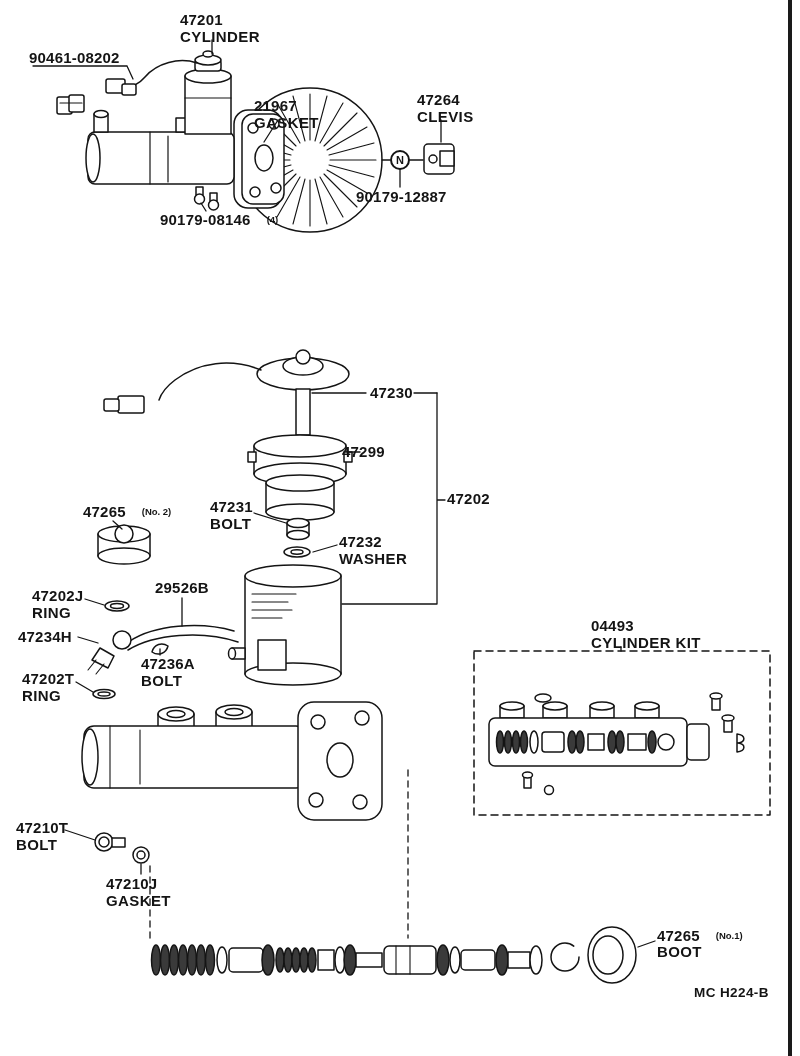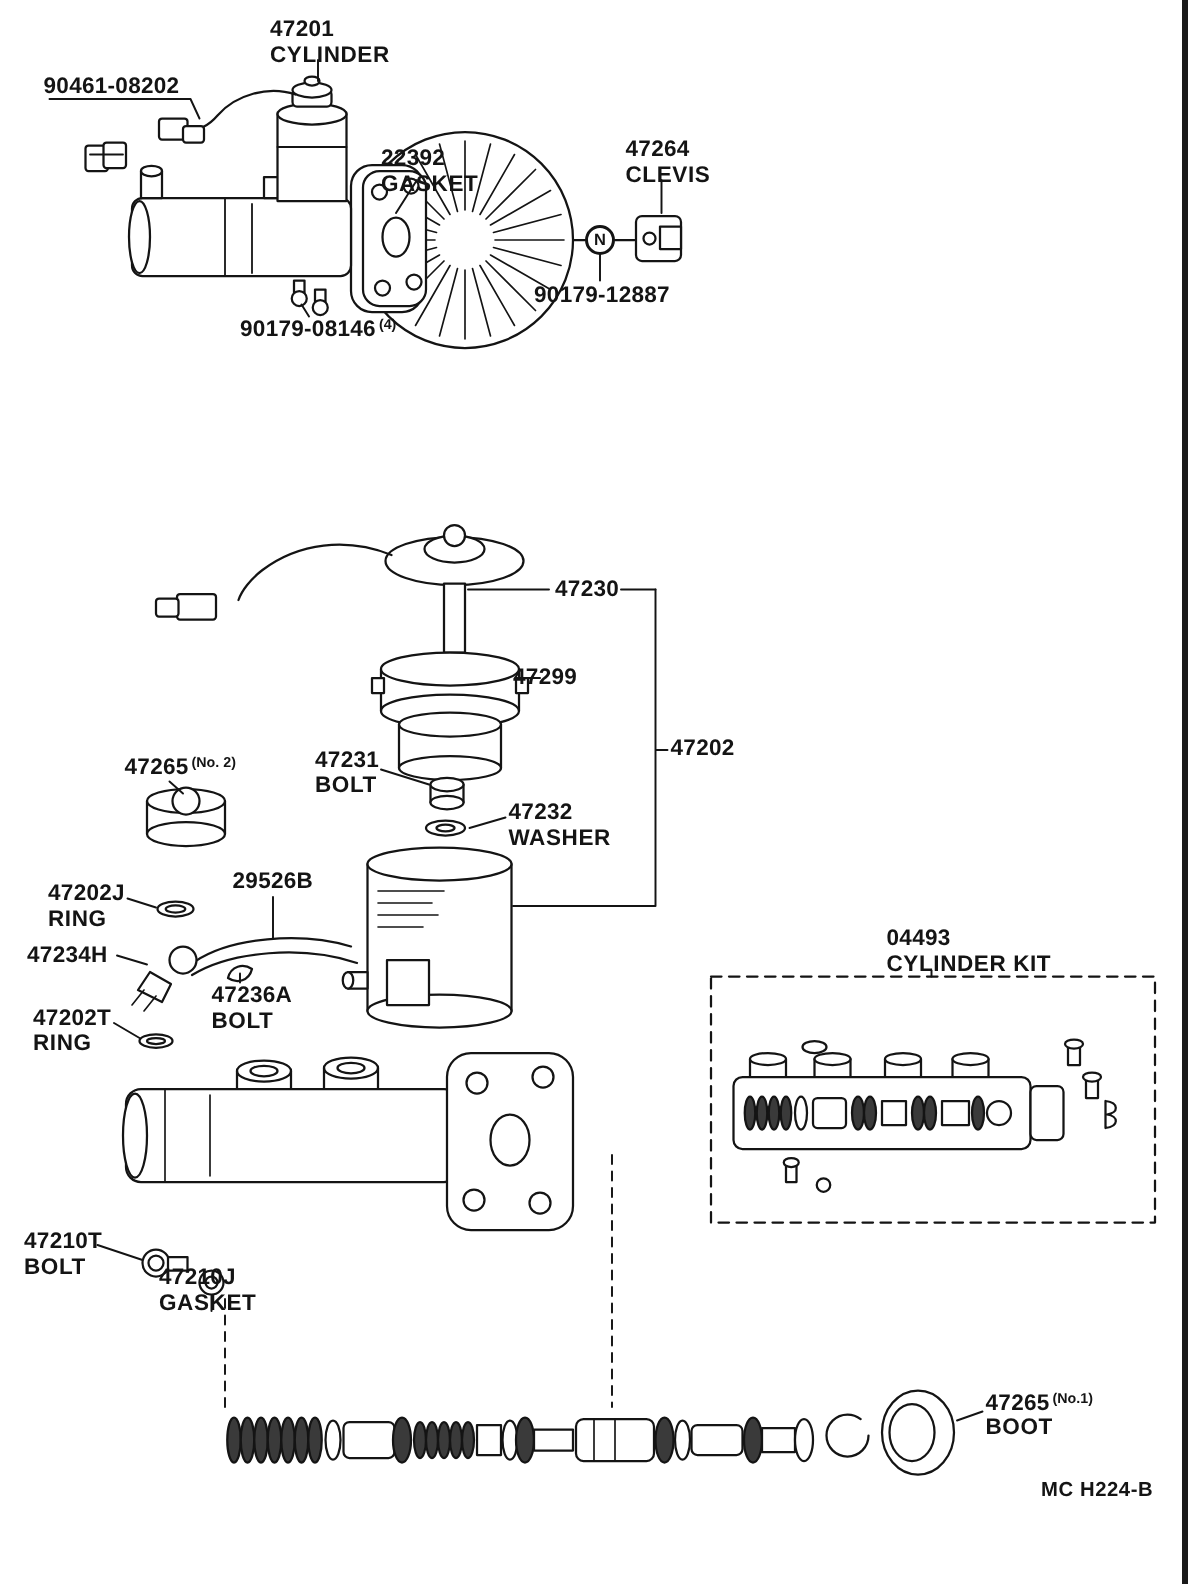--- a/index.html
+++ b/index.html
@@ -1,21 +1,21 @@
 <!DOCTYPE html>
 <html><head>
 <meta charset="utf-8">
 <style>
   html,body{margin:0;padding:0}
   .page{position:relative;width:800px;height:1056px;background:#ffffff;overflow:hidden;
         font-family:"Liberation Sans",sans-serif;color:#141414}
   .art{position:absolute;left:0;top:0}
   .lbl{position:absolute;font-weight:bold;white-space:nowrap;line-height:1.06}
   .c{text-align:left}
-  .row{display:flex;align-items:flex-start;gap:2px}
+  .row{display:flex;align-items:center;gap:16px}
   .pn{font-size:15px;letter-spacing:.2px}
   .pd{font-size:15px;display:block;letter-spacing:.4px}
   .sfx{font-size:9.5px}
   .marker{position:absolute;box-sizing:border-box;width:20px;height:20px;border:2px solid #141414;
           border-radius:50%;display:flex;align-items:center;justify-content:center;
           font-size:11px;font-weight:bold;background:#fff}
   .footer{position:absolute;font-size:13.5px;font-weight:bold;letter-spacing:.4px}
   .edge{position:absolute;background:#1a1a1a}
 </style>
 </head>
@@ -306,21 +306,21 @@
   <div class="lbl c" style="left:180px;top:12px;width:70px">
     <span class="pn">47201</span>
     <span class="pd">CYLINDER</span>
   </div>
 
   <div class="lbl" style="left:29px;top:50px">
     <span class="pn">90461-08202</span>
   </div>
 
   <div class="lbl c" style="left:254px;top:98px;width:62px">
-    <span class="pn">22392</span>
+    <span class="pn">21967</span>
     <span class="pd">GASKET</span>
   </div>
 
   <div class="lbl c" style="left:417px;top:92px;width:54px">
     <span class="pn">47264</span>
     <span class="pd">CLEVIS</span>
   </div>
 
   <div class="lbl" style="left:356px;top:189px">
     <span class="pn">90179-12887</span>
@@ -388,21 +388,21 @@
   <div class="lbl" style="left:591px;top:618px">
     <span class="pn">04493</span>
     <span class="pd">CYLINDER KIT</span>
   </div>
 
   <div class="lbl" style="left:16px;top:820px">
     <span class="pn">47210T</span>
     <span class="pd">BOLT</span>
   </div>
 
-  <div class="lbl" style="left:106px;top:844px">
+  <div class="lbl" style="left:106px;top:876px">
     <span class="pn">47210J</span>
     <span class="pd">GASKET</span>
   </div>
 
   <div class="lbl" style="left:657px;top:928px">
     <span class="row">
       <span class="pn">47265</span>
       <span class="sfx">(No.1)</span>
     </span>
     <span class="pd">BOOT</span>

